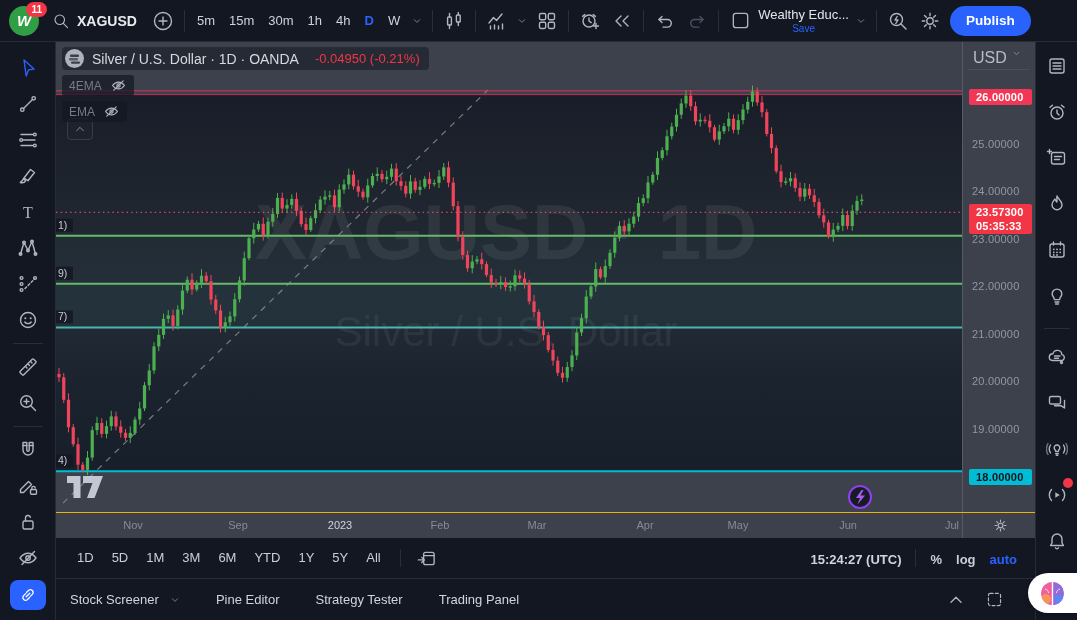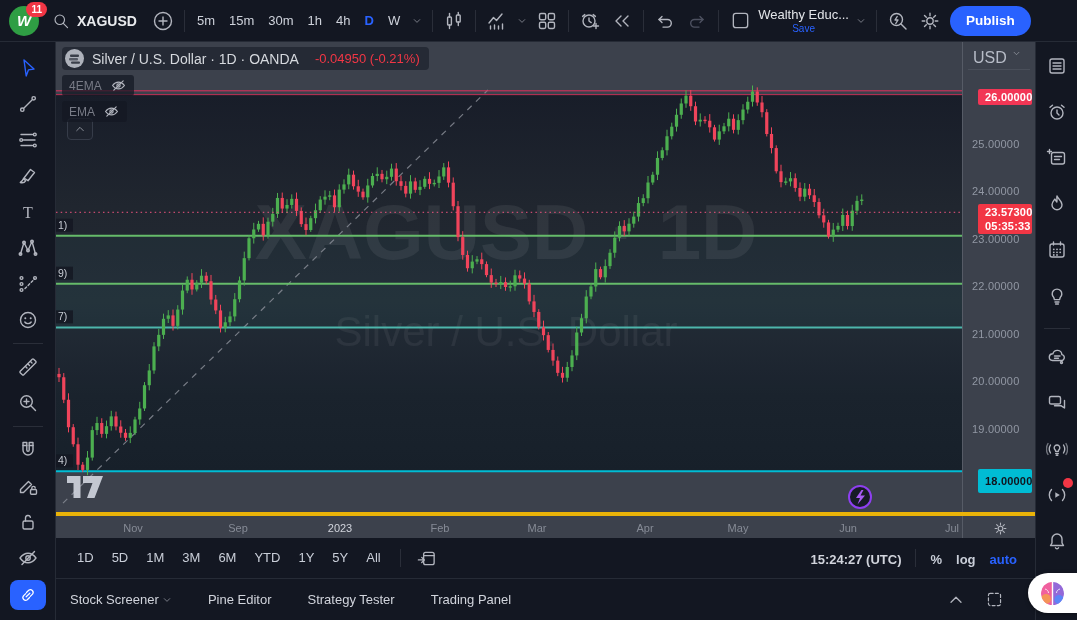--- a/index.html
+++ b/index.html
@@ -46,38 +46,38 @@
   .leg-row1{display:flex;align-items:center;gap:8px;background:rgba(19,23,34,.55);border-radius:4px;padding:2px 9px 2px 3px;width:fit-content}
   .leg-title{font-size:14px;color:#d6d9de}
   .leg-change{font-size:13px;color:#f23645;margin-left:8px}
   .leg-ind{display:flex;align-items:center;gap:8px;background:rgba(19,23,34,.72);border-radius:3px;padding:2px 7px;width:fit-content;margin-top:5px;font-size:12px;color:#787b86}
   .collapse-btn{position:absolute;left:11px;top:76px;width:26px;height:22px;background:#1d222d;border:1px solid #363c49;border-radius:4px;display:flex;align-items:center;justify-content:center;cursor:pointer}
   
   .price-axis{position:absolute;left:906px;top:0;width:73px;height:470px;background:#3c414c;border-left:1px solid #565b66;cursor:ns-resize}
   .usd{position:absolute;left:10px;top:7px;display:flex;align-items:flex-start;gap:5px;font-size:16px;color:#b7bcc7;cursor:pointer}
   .usd-div{position:absolute;left:5px;right:5px;top:27px;height:1px;background:#4a4f5a}
   .tick{position:absolute;left:9px;font-size:11px;color:#9197a3;letter-spacing:.2px}
-  .pill{position:absolute;left:15px;right:3px;border-radius:2px;color:#fff;font-size:11px;font-weight:600;display:flex;flex-direction:column;justify-content:center;padding-left:7px;letter-spacing:.2px}
+  .pill{position:absolute;left:6px;right:3px;border-radius:2px;color:#fff;font-size:11px;font-weight:600;display:flex;flex-direction:column;justify-content:center;padding-left:7px;letter-spacing:.2px}
   
-  .time-axis{position:absolute;left:0;top:470px;width:979px;height:26px;background:#3c414c;border-top:4px solid #eab308;cursor:ew-resize}
+  .time-axis{position:absolute;left:0;top:470px;width:979px;height:26px;background:#3c414c;border-top:1px solid #eab308;cursor:ew-resize}
   .month{position:absolute;top:6px;font-size:11px;color:#868b96;transform:translateX(-50%)}
   .month.year{color:#d1d4dc}
   .axis-div{position:absolute;left:906px;top:0;bottom:0;width:1px;background:#565b66}
   .axis-gear{position:absolute;right:26px;top:4px;cursor:pointer}
   
   .range-bar{position:absolute;left:0;top:496px;width:979px;height:40px;background:#131722;display:flex;align-items:center;padding:0 18px 0 12px}
   .range-btn{padding:0 9px;height:26px;line-height:26px;font-size:13px;color:#c9ced8;border-radius:6px;cursor:pointer}
   .rb-sep{width:1px;height:18px;background:#2a2e39;margin:0 10px}
   .rb-right{margin-left:auto;display:flex;align-items:flex-end;gap:14px}
   .clock{font-size:13px;font-weight:600;color:#d1d4dc;cursor:pointer}
   .scale-btn{font-size:13px;font-weight:700;color:#c9ced8;cursor:pointer}
   .scale-btn.auto{color:#2962ff}
   
   .tabs-bar{position:absolute;left:0;top:536px;width:979px;height:42px;background:#131722;border-top:1px solid #262b36;display:flex;align-items:center;padding:0 14px}
-  .tab{display:flex;align-items:center;gap:3px;font-size:13px;color:#d1d4dc;margin-right:36px;cursor:pointer}
+  .tab{display:flex;align-items:center;gap:11px;font-size:13px;color:#d1d4dc;margin-right:36px;cursor:pointer}
   .tabs-right{margin-left:auto;display:flex;align-items:center;gap:12px;padding-right:14px}
 </style>
 </head>
 <body>
 
 <div id="app">
 
   <div class="topbar">
     <div class="logo">
       <div class="logo-circle">W</div>
@@ -852,21 +852,21 @@
             </svg>
         </div>
         <div class="usd-div"></div>
         <div class="pill" id="pill-top" style="height: 16px; background: rgb(242, 54, 85); top: 47px;">
             <span>26.00000</span>
           </div>
         <div class="pill" id="pill-cur" style="height: 30px; background: rgb(242, 54, 69); line-height: 14px; top: 162.282px;">
             <span>23.57300</span>
             <span>05:35:33</span>
           </div>
-        <div class="pill" id="pill-bot" style="height: 24px; background: rgb(0, 188, 212); color: rgb(16, 20, 29); top: 427px;">
+        <div class="pill" id="pill-bot" style="height: 16px; background: rgb(0, 188, 212); color: rgb(16, 20, 29); top: 427px;">
             <span>18.00000</span>
           </div>
       <div class="tick" style="top: 95.5px;">25.00000</div>
           <div class="tick" style="top: 143px;">24.00000</div>
           <div class="tick" style="top: 190.5px;">23.00000</div>
           <div class="tick" style="top: 238px;">22.00000</div>
           <div class="tick" style="top: 285.5px;">21.00000</div>
           <div class="tick" style="top: 333px;">20.00000</div>
           <div class="tick" style="top: 380.5px;">19.00000</div>
         </div>

